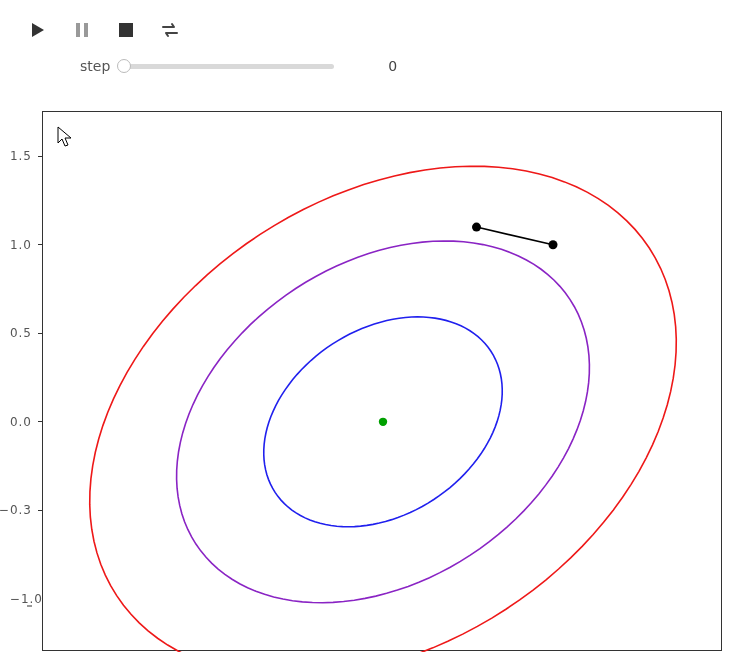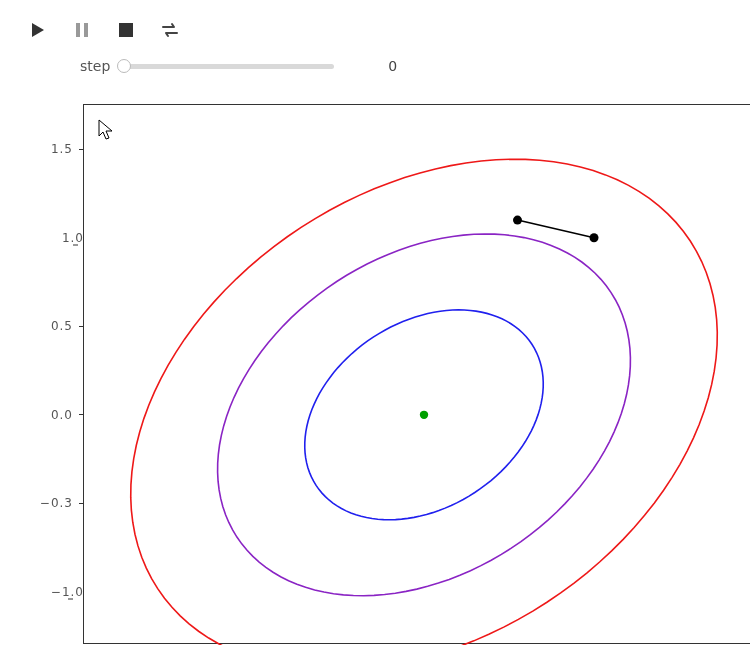--- a/index.html
+++ b/index.html
@@ -64,24 +64,23 @@
       border: 1px solid #bbb;
     }
     .slider-value {
       font-size: 14px;
       color: #444;
       padding-left: 40px;
     }
     .plot-wrap {
       position: absolute;
       left: 0;
-      top: 104px;
+      top: 111px;
       width: 651px;
       height: 540px;
-      margin-left: 41px;
     }
     .axes-frame {
       position: absolute;
       border: 1px solid #333;
       background: #fff;
     }
     .y-tick {
       position: absolute;
       right: 100%;
       transform: translateY(-50%);
@@ -161,21 +160,21 @@
 
     <div class="cursor-arrow" style="left:14px; top:14px;">
       <svg width="18" height="22" viewBox="0 0 18 22">
         <path d="M1 1 L1 17 L5 13 L8 20 L11 19 L8 12 L14 12 Z" fill="#fff" stroke="#000" stroke-width="1"></path>
       </svg>
     </div>
   <div class="y-tick" style="top: 44.2623px;">
         <span class="lab">1.5</span>
         <span class="mark"></span>
       </div>
-      <div class="y-tick" style="top: 132.787px; flex-direction: column;">
+      <div class="y-tick" style="top: 132.787px;">
         <span class="lab">1.0</span>
         <span class="mark"></span>
       </div>
       <div class="y-tick" style="top: 221.311px;">
         <span class="lab">0.5</span>
         <span class="mark"></span>
       </div>
       <div class="y-tick" style="top: 309.836px;">
         <span class="lab">0.0</span>
         <span class="mark"></span>

